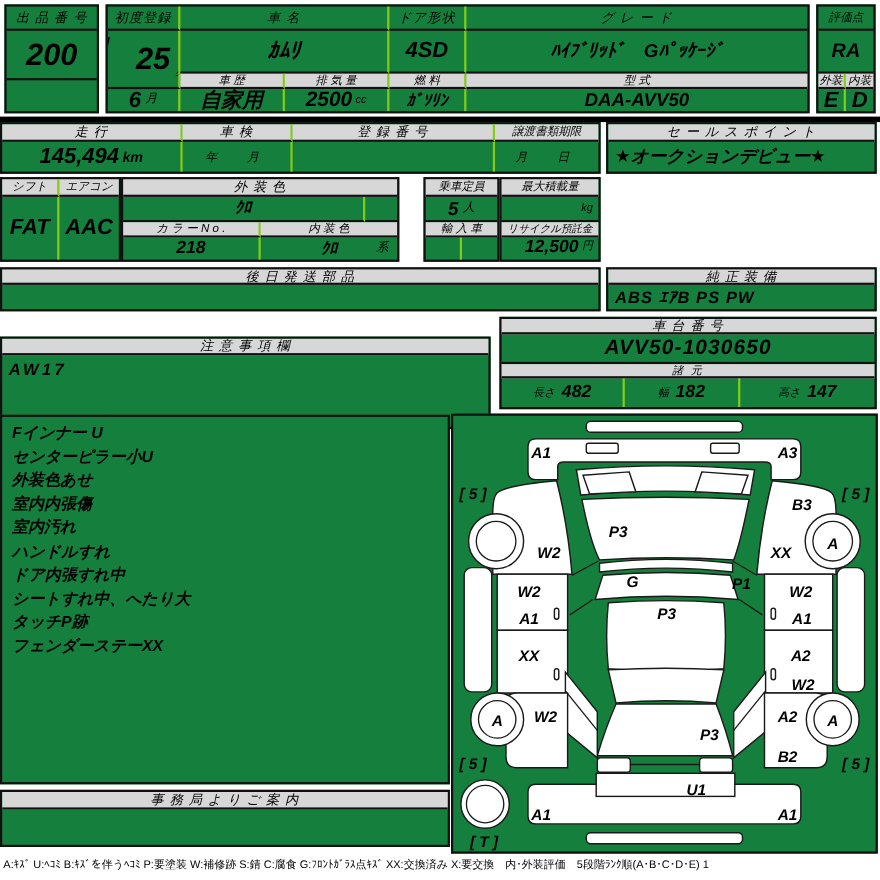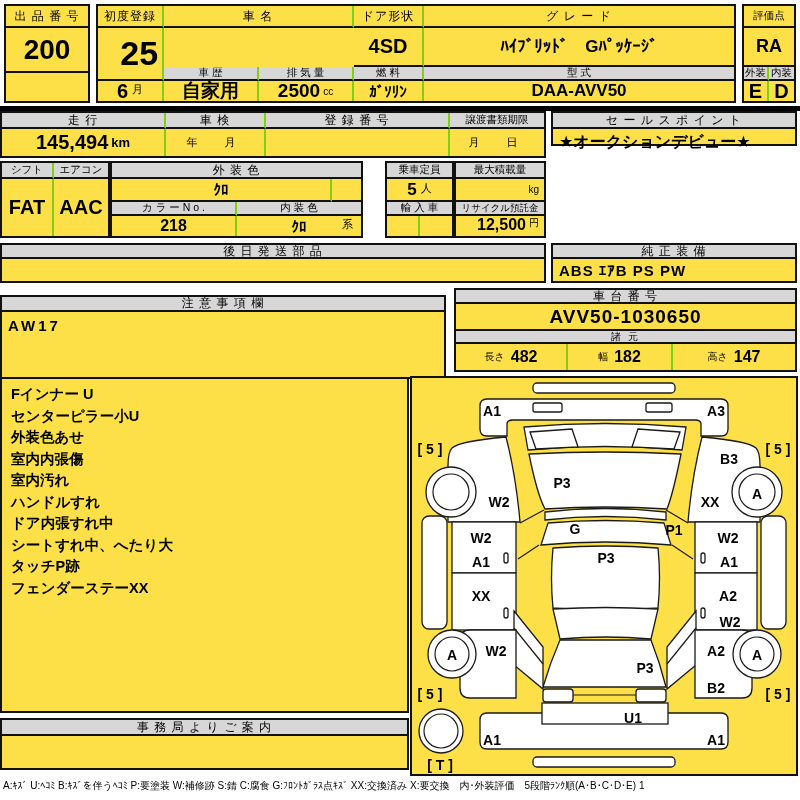--- a/index.html
+++ b/index.html
@@ -1,30 +1,30 @@
 <!DOCTYPE html>
 <html><head>
 <meta charset="utf-8">
 <style>
   html,body{margin:0;padding:0;background:#fff;}
   #sheet{position:relative;width:800px;height:800px;background:#fff;
     font-family:"Liberation Sans","DejaVu Sans",sans-serif;color:#000;overflow:hidden;}
-  .box{position:absolute;border:2px solid #111;background:#fde047;box-sizing:border-box;}
+  .box{position:absolute;border:2px solid #111;background:#15803d;box-sizing:border-box;font-style:italic;}
   .grid{display:grid;width:100%;height:100%;}
   .cell{box-sizing:border-box;display:flex;align-items:center;justify-content:center;overflow:hidden;white-space:nowrap;}
   .br{border-right:2px solid #84cc16;}
   .bb{border-bottom:2px solid #111;}
   .g{background:#d7d7d7;}
   .hdr{font-size:12px;letter-spacing:1px;}
   .hs{font-size:10.5px;letter-spacing:0;}
   .left{justify-content:flex-start;padding-left:6px;}
   .right{justify-content:flex-end;padding-right:5px;}
   .top{align-items:flex-start;padding-top:3px;}
   .era{font-size:13px;font-weight:bold;align-self:flex-start;margin:3px 1px 0 0;}
-  .big26{font-size:34px;font-weight:bold;margin-left:23px;}
+  .big26{font-size:28px;font-weight:bold;margin-left:23px;}
   .big20{font-size:20px;font-weight:bold;}
   .big19{font-size:19px;font-weight:bold;}
   .big17{font-size:17px;font-weight:bold;}
   .big16{font-size:16px;font-weight:bold;}
   .big15{font-size:15px;font-weight:bold;}
   .unit{font-size:11px;align-self:flex-end;margin:0 0 4px 4px;}
   .unit2{font-size:10px;align-self:flex-end;margin:0 0 4px 3px;}
   .spec-lab{font-size:10px;margin-right:6px;}
   .note{font-size:14.5px;font-weight:600;line-height:21.5px;white-space:nowrap;}
   #inspector-list{padding:5px 9px;}
@@ -52,20 +52,21 @@
       <div class="cell br bb hdr" style="grid-area:1/1">初度登録</div>
       <div class="cell br bb hdr" style="grid-area:1/2/2/4">車 名</div>
       <div class="cell br bb hdr" style="grid-area:1/4">ドア形状</div>
       <div class="cell bb hdr" style="grid-area:1/5">グ レ ー ド</div>
 
       <div class="cell br bb" style="grid-area:2/1/4/2">
         <span class="era">H</span>
           <span class="big26">25</span>
           <span class="unit">年</span>
       </div>
+      <div class="cell br bb big20" style="grid-area:2/2/3/4">ｶﾑﾘ</div>
       <div class="cell br bb big20" style="grid-area:2/4">4SD</div>
       <div class="cell bb big17" style="grid-area:2/5">ﾊｲﾌﾞﾘｯﾄﾞ　Gﾊﾟｯｹｰｼﾞ</div>
 
       <div class="cell br bb hs g" style="grid-area:3/2">車 歴</div>
       <div class="cell br bb hs g" style="grid-area:3/3">排 気 量</div>
       <div class="cell br bb hs g" style="grid-area:3/4">燃 料</div>
       <div class="cell bb hs g" style="grid-area:3/5">型 式</div>
 
       <div class="cell br" style="grid-area:4/1">
         <span class="big20">6</span>
@@ -103,21 +104,21 @@
       <div class="cell br" style="grid-area:2/1">
         <span class="big20">145,494</span>
           <span style="font-size:13px;font-weight:bold;margin-left:3px;">km</span>
       </div>
       <div class="cell br" style="grid-area:2/2;font-size:11px;letter-spacing:8px;">年　月</div>
       <div class="cell br" style="grid-area:2/3"></div>
       <div class="cell" style="grid-area:2/4;font-size:11px;letter-spacing:8px;">月　日</div>
     </div>
   </div>
 
-  <div class="box" style="left:551px;top:111px;width:246px;height:35px;text-align:right;">
+  <div class="box" style="left:551px;top:111px;width:246px;height:47px;text-align:right;">
     <div class="cell bb hdr g" style="height:16px;">セ ー ル ス ポ イ ン ト</div>
     <div class="cell left top big16" style="height:27px;justify-content:flex-start;">★オークションデビュー★</div>
   </div>
 
   <div class="box" style="left:0px;top:161px;width:110px;height:77px;">
     <div class="grid" style="grid-template-columns:52px 1fr;grid-template-rows:16px 1fr;">
       <div class="cell br bb hs g" style="grid-area:1/1">シフト</div>
       <div class="cell bb hs g" style="grid-area:1/2">エアコン</div>
       <div class="cell br big20" style="grid-area:2/1">FAT</div>
       <div class="cell big20" style="grid-area:2/2">AAC</div>
@@ -168,21 +169,21 @@
   <div class="box" style="left:0px;top:243px;width:546px;height:40px;">
     <div class="cell bb hdr g" style="height:14px;">後 日 発 送 部 品</div>
     <div class="cell" style="height:22px;"></div>
   </div>
 
   <div class="box" style="left:551px;top:243px;width:246px;height:40px;">
     <div class="cell bb hdr g" style="height:14px;">純 正 装 備</div>
     <div class="cell left big15" style="height:22px;letter-spacing:1px;">ABS ｴｱB PS PW</div>
   </div>
 
-  <div class="box" style="left:0px;top:295px;width:446px;height:84px;">
+  <div class="box" style="left:0px;top:306px;width:446px;height:84px;">
     <div class="cell bb hdr g" style="height:15px;">注 意 事 項 欄</div>
     <div class="cell left top" style="height:65px;font-size:15px;font-weight:600;letter-spacing:3px;align-items:flex-start;padding-top:5px;">AW17</div>
   </div>
 
   <div class="box" style="left:454px;top:288px;width:343px;height:84px;">
     <div class="grid" style="grid-template-columns:112px 105px 1fr;grid-template-rows:14px 27px 13px 1fr;">
       <div class="cell bb hdr g" style="grid-area:1/1/2/4">車 台 番 号</div>
       <div class="cell bb" style="grid-area:2/1/3/4;font-size:19px;font-weight:bold;letter-spacing:1px;">AVV50-1030650</div>
       <div class="cell bb g" style="grid-area:3/1/4/4;font-size:10px;letter-spacing:2px;">諸 元</div>
       <div class="cell br" style="grid-area:4/1">

